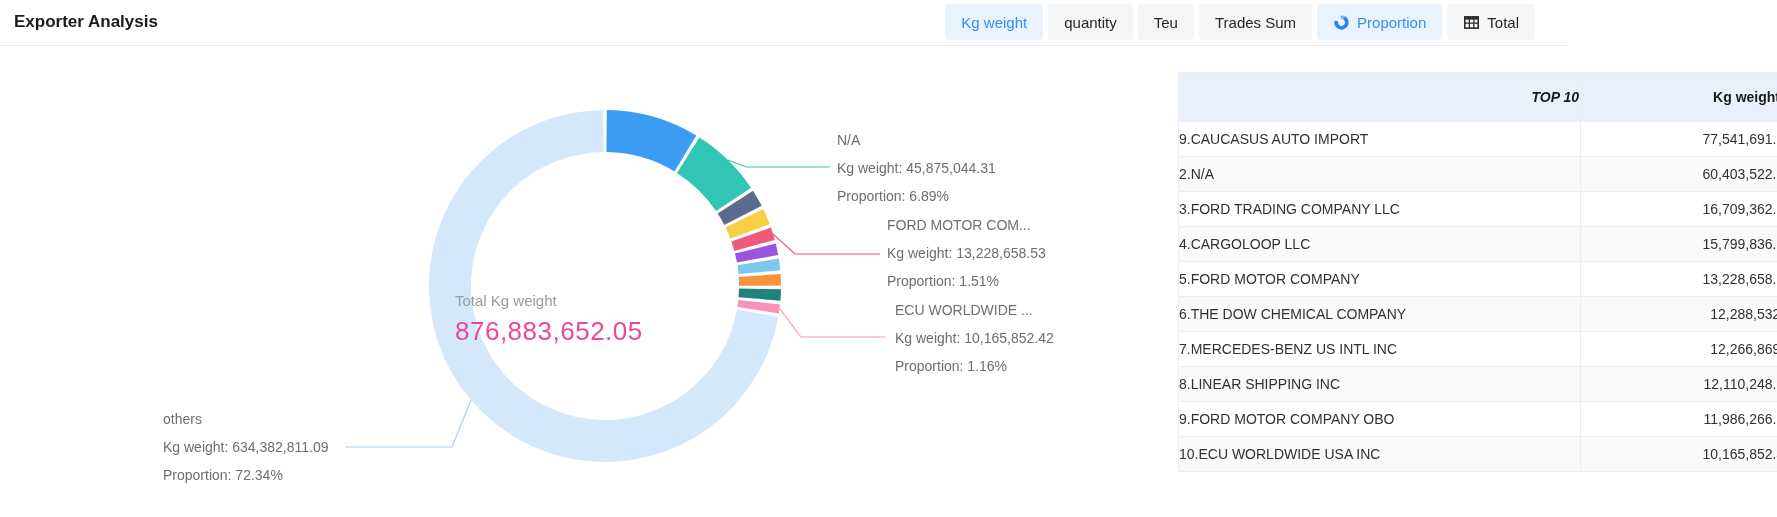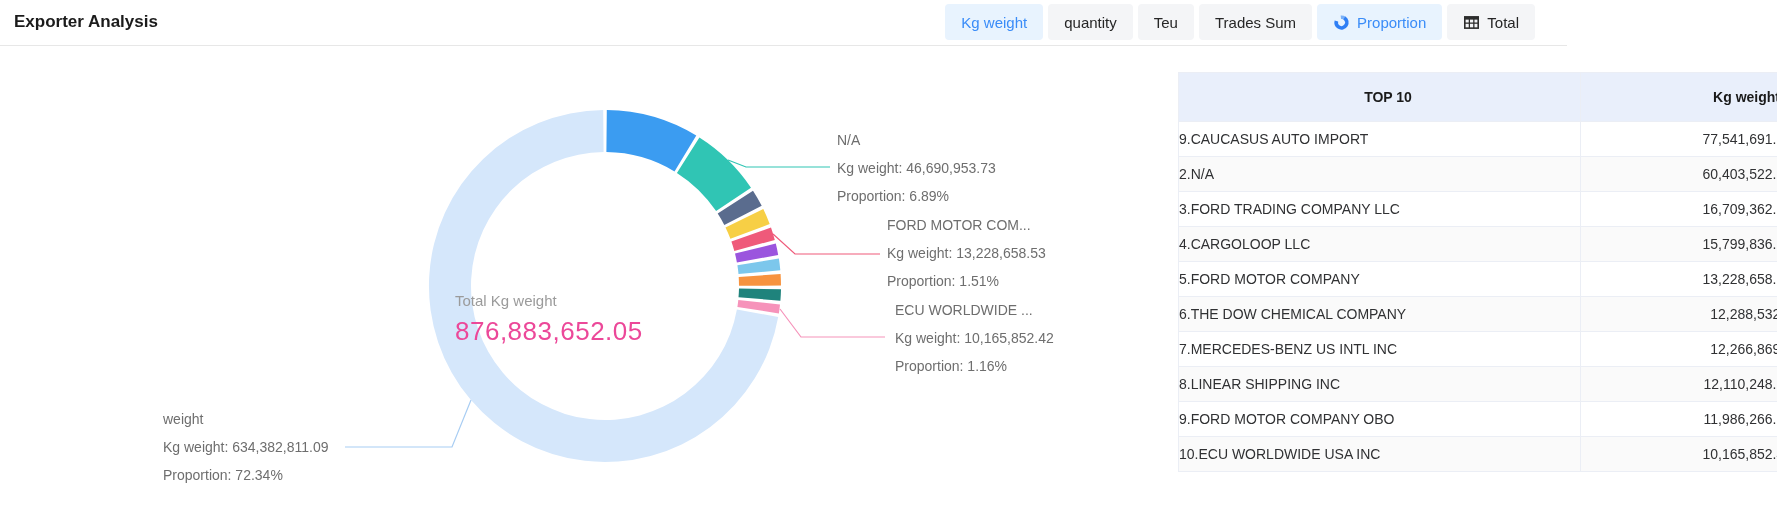--- a/index.html
+++ b/index.html
@@ -20,21 +20,21 @@
   .center-value{font-size:26px;color:#ec4899;letter-spacing:.5px;}
   .anno{position:absolute;font-size:14px;line-height:28px;color:#6e6e6e;white-space:nowrap;}
   
   .data-table{position:absolute;left:1178px;top:72px;width:580px;border-collapse:collapse;
     table-layout:fixed;font-size:14px;color:#303133;}
   .data-table th{height:46px;background:#e9effb;font-weight:700;color:#1a1a1a;font-size:14px;}
   .data-table th,.data-table td{border-bottom:1px solid #ebeef5;}
   .data-table th:first-child,.data-table td:first-child{border-left:1px solid #ebeef5;border-right:1px solid #ebeef5;}
   .data-table th:last-child,.data-table td:last-child{border-right:1px solid #ebeef5;}
   .data-table thead th{border-top:1px solid #ebeef5;}
-  .th-left{text-align:center;padding-left:18px;width:382px;}
+  .th-left{text-align:right;padding-left:18px;width:382px;font-style:italic;}
   .th-right{text-align:right;padding-right:12px;width:198px;}
   .data-table td{height:34px;padding:0;}
   .cell-name{text-align:left;padding-left:10px;overflow:hidden;white-space:nowrap;}
   .cell-value{text-align:right;padding-right:12px;white-space:nowrap;}
   .data-table tbody tr:nth-child(even) td{background:#fafafa;}
 </style>
 </head>
 <body>
 
 <div class="top-bar">
@@ -97,35 +97,35 @@
     <polyline points="471,354 452,401 345,401" fill="none" stroke-width="1.2" stroke="#a8cdf3"></polyline>
   </svg>
 
   <div class="center-label">
     <div class="center-title">Total Kg weight</div>
     <div class="center-value">876,883,652.05</div>
   </div>
 
   <div class="anno" style="left:837px;top:80px">
     <div>N/A</div>
-    <div>Kg weight: 46,690,953.73</div>
+    <div>Kg weight: 45,875,044.31</div>
     <div>Proportion: 6.89%</div>
   </div>
   <div class="anno" style="left:887px;top:165px">
     <div>FORD MOTOR COM...</div>
     <div>Kg weight: 13,228,658.53</div>
     <div>Proportion: 1.51%</div>
   </div>
   <div class="anno" style="left:895px;top:250px">
     <div>ECU WORLDWIDE ...</div>
     <div>Kg weight: 10,165,852.42</div>
     <div>Proportion: 1.16%</div>
   </div>
   <div class="anno" style="left:163px;top:359px">
-    <div>weight</div>
+    <div>others</div>
     <div>Kg weight: 634,382,811.09</div>
     <div>Proportion: 72.34%</div>
   </div>
 </div>
 
 <table class="data-table">
   <thead>
     <tr>
       <th class="th-left">TOP 10</th>
       <th class="th-right">Kg weight</th>

